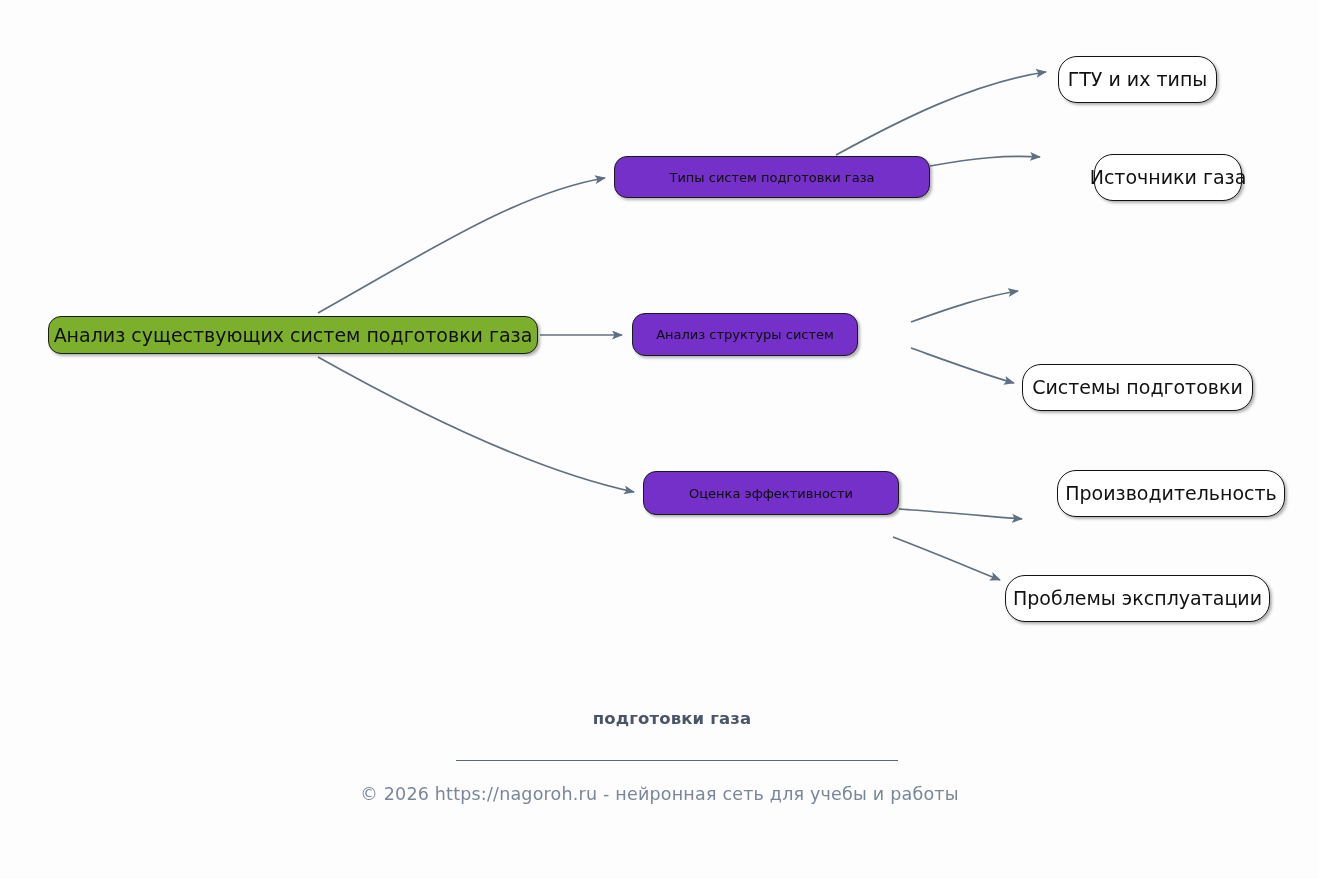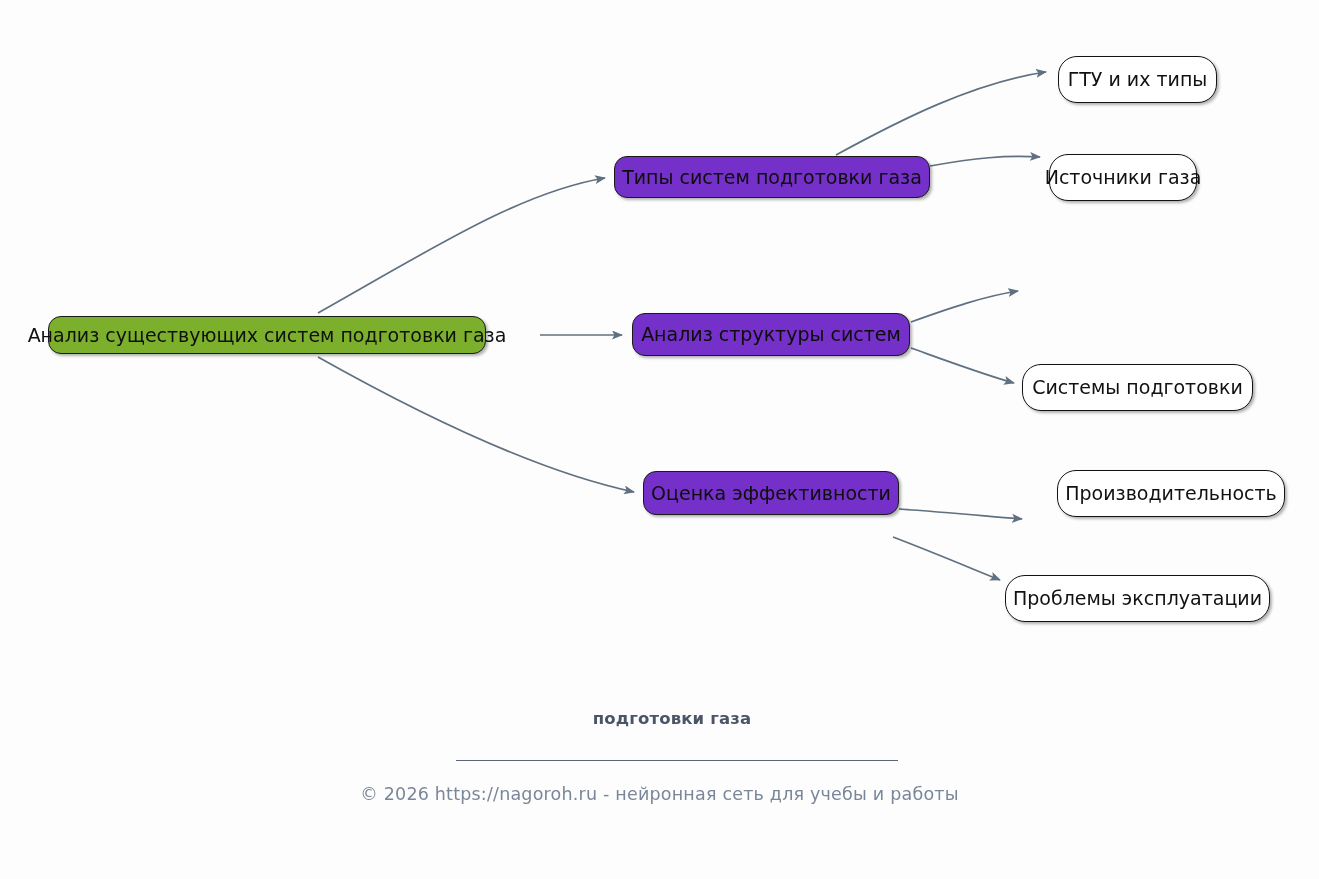--- a/index.html
+++ b/index.html
@@ -37,21 +37,21 @@
     border-radius: 13px;
     color: #101010;
     font-size: 19px;
     box-shadow: 2px 2px 3px rgba(0,0,0,0.30);
   }
   .node-branch {
     background: #7430c8;
     border: 1.6px solid #1a1a1a;
     border-radius: 13px;
     color: #0d0d0d;
-    font-size: 19px;
+    font-size: 13px;
     box-shadow: 2px 2px 3px rgba(0,0,0,0.30);
   }
   .node-leaf {
     background: #ffffff;
     border: 1.6px solid #131313;
     border-radius: 19px;
     color: #111111;
     font-size: 19px;
     box-shadow: 2px 2px 3px rgba(0,0,0,0.30);
   }
@@ -103,41 +103,41 @@
     <path d="M836,155 C900,120 975,82 1046,72" fill="none" stroke="#5f7080" stroke-width="1.7" marker-end="url(#arrow)"></path>
     <path d="M930,166 C975,158 1005,155 1040,157" fill="none" stroke="#5f7080" stroke-width="1.7" marker-end="url(#arrow)"></path>
 
     <path d="M911,322 C950,308 985,296 1018,291" fill="none" stroke="#5f7080" stroke-width="1.7" marker-end="url(#arrow)"></path>
     <path d="M911,348 C950,362 985,375 1014,383" fill="none" stroke="#5f7080" stroke-width="1.7" marker-end="url(#arrow)"></path>
 
     <path d="M899,509 C955,513 995,517 1022,519" fill="none" stroke="#5f7080" stroke-width="1.7" marker-end="url(#arrow)"></path>
     <path d="M893,537 C935,553 975,570 1000,580" fill="none" stroke="#5f7080" stroke-width="1.7" marker-end="url(#arrow)"></path>
   </svg>
 
-  <div class="node node-root" style="left:48px; top:316px; width:438px; height:38px;">
+  <div class="node node-root" style="left:48px; top:316px; width:490px; height:38px;">
     <span>Анализ существующих систем подготовки газа</span>
   </div>
 
   <div class="node node-branch" style="left:614px; top:156px; width:316px; height:42px;">
     <span>Типы систем подготовки газа</span>
   </div>
 
-  <div class="node node-branch" style="left:632px; top:313px; width:278px; height:43px;">
+  <div class="node node-branch" style="left:632px; top:313px; width:226px; height:43px;">
     <span>Анализ структуры систем</span>
   </div>
 
   <div class="node node-branch" style="left:643px; top:471px; width:256px; height:44px;">
     <span>Оценка эффективности</span>
   </div>
 
   <div class="node node-leaf" style="left:1058px; top:56px; width:159px; height:47px;">
     <span>ГТУ и их типы</span>
   </div>
 
-  <div class="node node-leaf" style="left:1049px; top:154px; width:148px; height:47px;">
+  <div class="node node-leaf" style="left:1094px; top:154px; width:148px; height:47px;">
     <span>Источники газа</span>
   </div>
 
 
   <div class="node node-leaf" style="left:1022px; top:364px; width:231px; height:47px;">
     <span>Системы подготовки</span>
   </div>
 
   <div class="node node-leaf" style="left:1024px; top:470px; width:228px; height:47px;margin-left:33px;">
     <span>Производительность</span>

